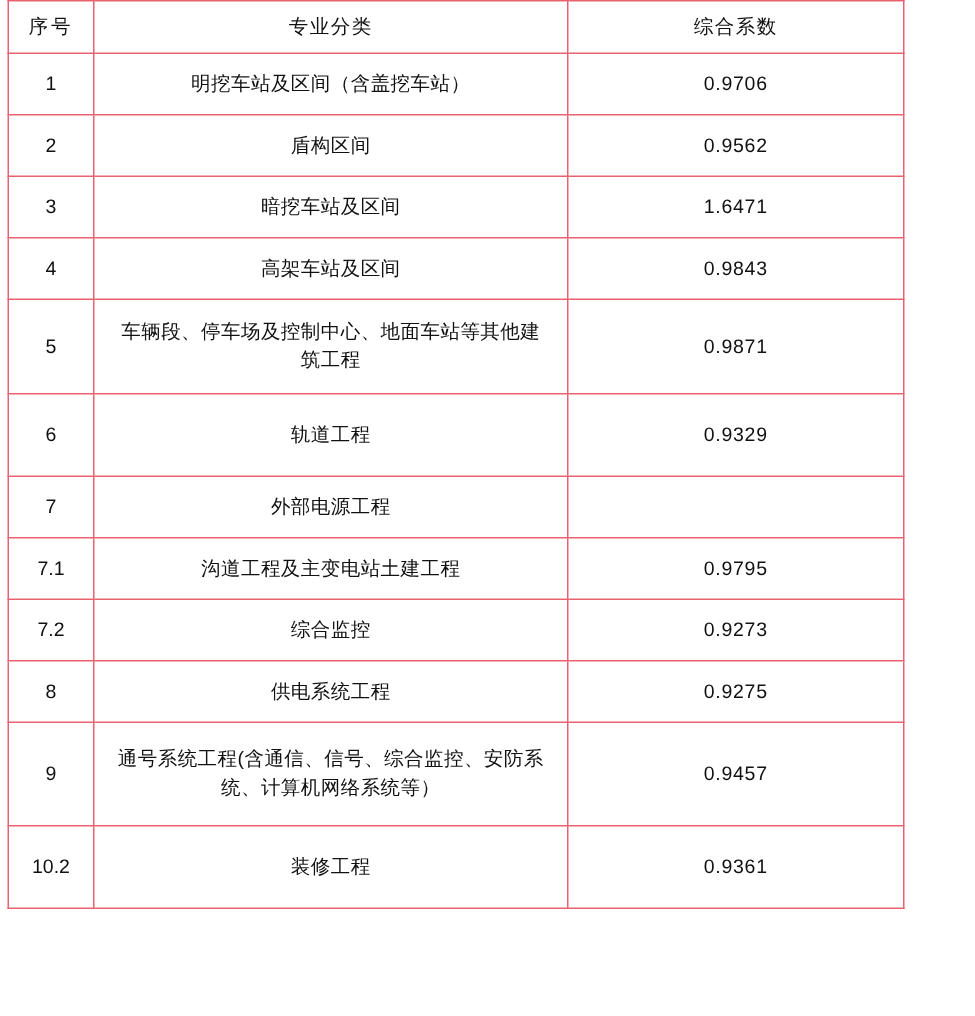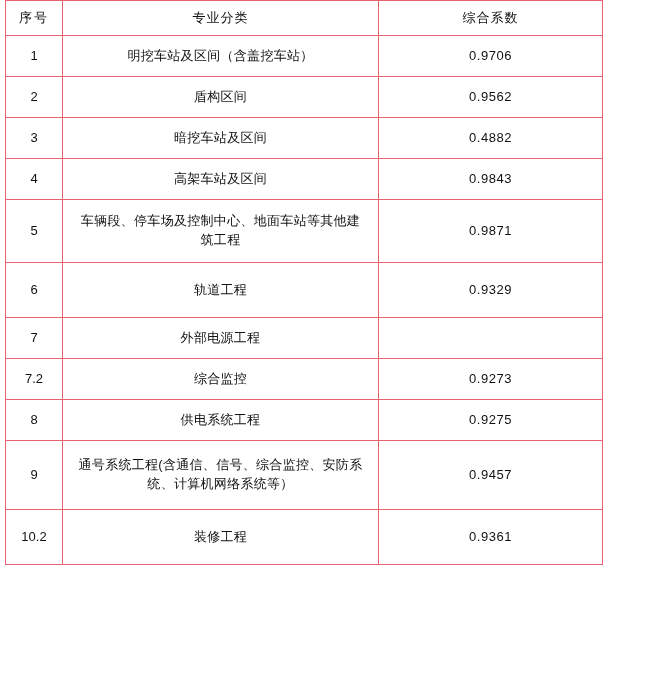--- a/index.html
+++ b/index.html
@@ -91,41 +91,46 @@
         <td class="val">0.9706</td>
       </tr>
       <tr>
         <td class="idx">2</td>
         <td class="name">盾构区间</td>
         <td class="val">0.9562</td>
       </tr>
       <tr>
         <td class="idx">3</td>
         <td class="name">暗挖车站及区间</td>
-        <td class="val">0.4882</td>
+        <td class="val">1.6471</td>
       </tr>
       <tr>
         <td class="idx">4</td>
         <td class="name">高架车站及区间</td>
         <td class="val">0.9843</td>
       </tr>
       <tr class="tall">
         <td class="idx">5</td>
         <td class="name">车辆段、停车场及控制中心、地面车站等其他建筑工程</td>
         <td class="val">0.9871</td>
       </tr>
       <tr class="mid">
         <td class="idx">6</td>
         <td class="name">轨道工程</td>
         <td class="val">0.9329</td>
       </tr>
       <tr>
         <td class="idx">7</td>
         <td class="name">外部电源工程</td>
         <td class="val"></td>
+      </tr>
+      <tr>
+        <td class="idx">7.1</td>
+        <td class="name">沟道工程及主变电站土建工程</td>
+        <td class="val">0.9795</td>
       </tr>
       <tr>
         <td class="idx">7.2</td>
         <td class="name">综合监控</td>
         <td class="val">0.9273</td>
       </tr>
       <tr>
         <td class="idx">8</td>
         <td class="name">供电系统工程</td>
         <td class="val">0.9275</td>

